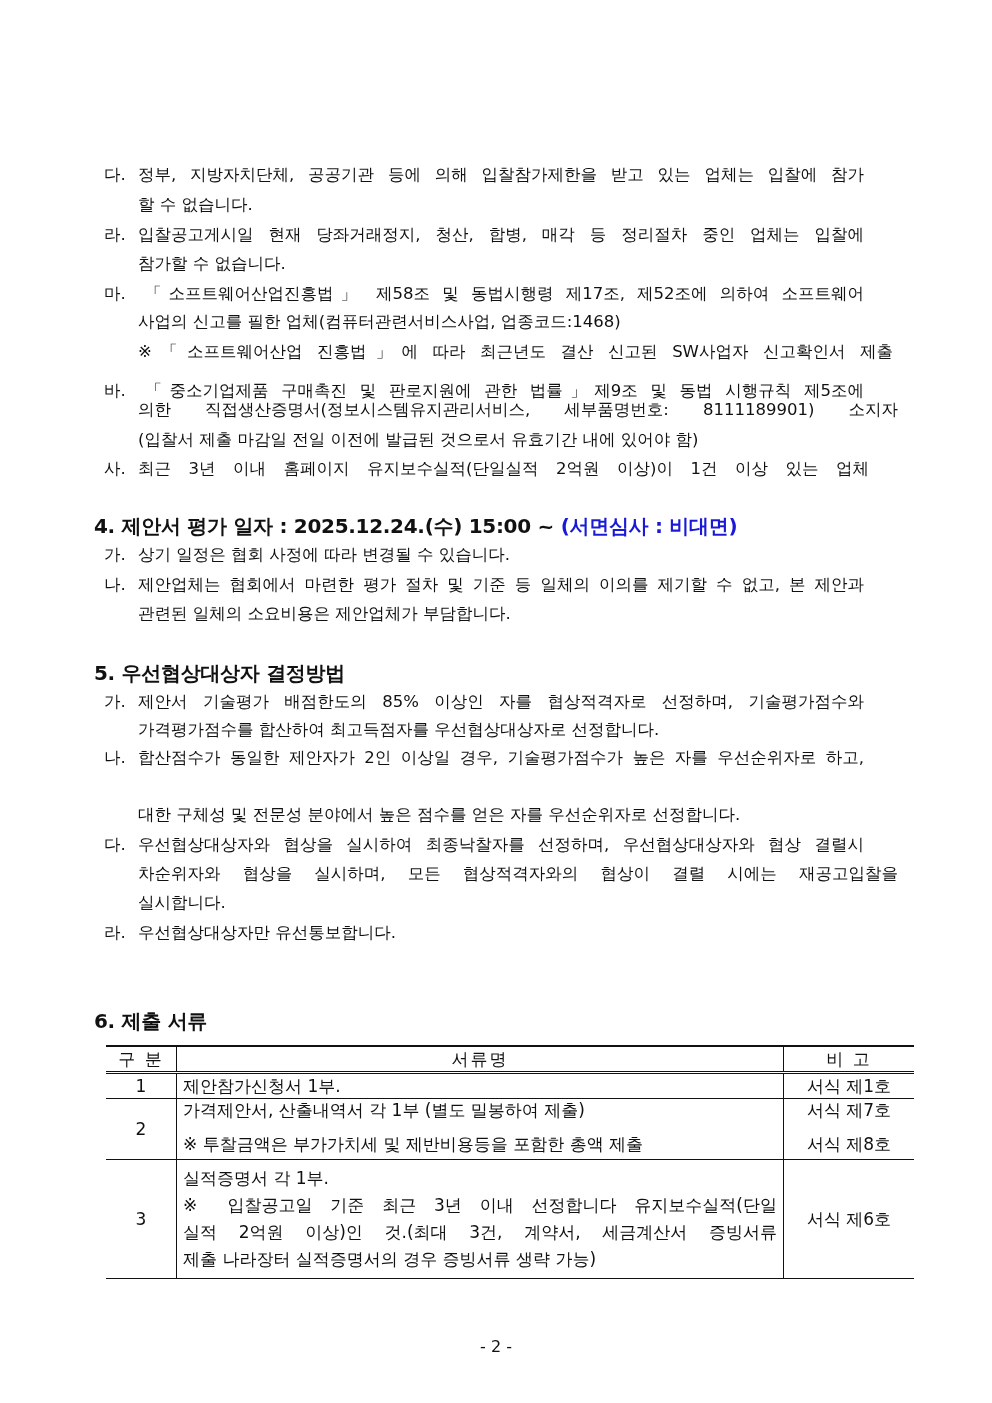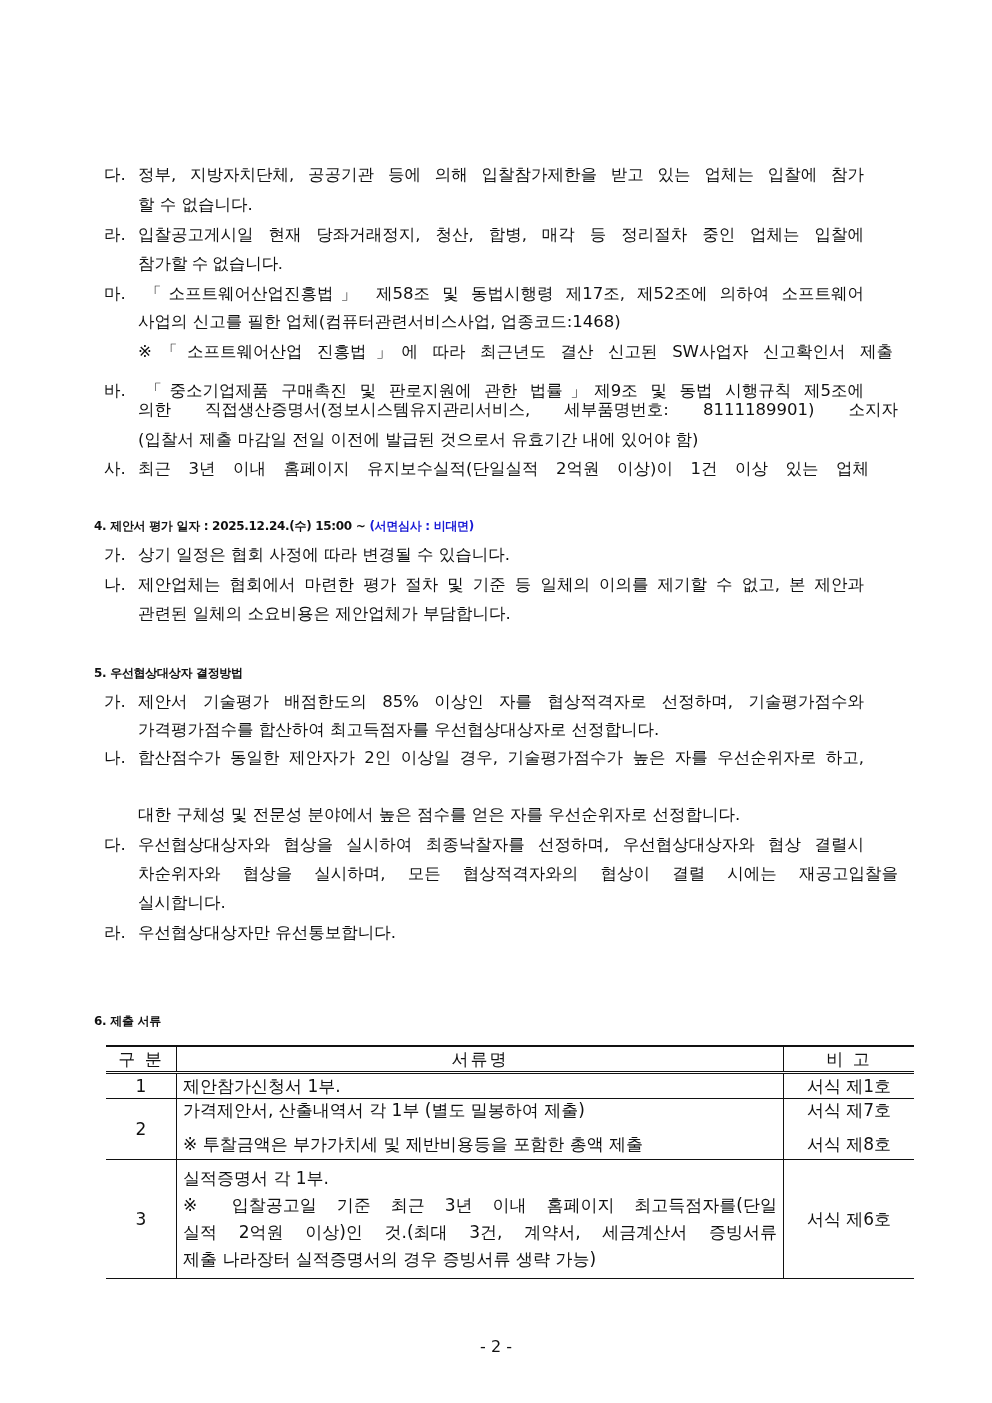--- a/index.html
+++ b/index.html
@@ -11,21 +11,21 @@
   .page { position: absolute; left: 0; top: 0; width: 899px; height: 1403px; }
   .line {
     position: absolute; font-size: 16.5px; line-height: 20px; white-space: nowrap;
     letter-spacing: 0px;
   }
   .item { left: 104px; }
   .cont { left: 138px; }
   .just { width: 760px; text-align: justify; text-align-last: justify; }
   .marker { display: inline-block; width: 34px; }
   .heading {
-    position: absolute; left: 94px; font-weight: bold; font-size: 12px; line-height: 22px;
+    position: absolute; left: 94px; font-weight: bold; font-size: 20px; line-height: 22px;
     white-space: nowrap; letter-spacing: -0.3px;
   }
   .blue { color: #1a1ad6; }
   table.docs {
     position: absolute; left: 106px; top: 1045px; width: 808px;
     border-collapse: collapse; font-size: 17px; line-height: 22px;
   }
   table.docs th, table.docs td { padding: 0 6px; vertical-align: middle; }
   table.docs th { font-weight: normal; height: 24px; text-align: center; letter-spacing: 2px; }
   table.docs thead tr { border-top: 2px solid #111; border-bottom: 3px double #111; }
@@ -44,21 +44,21 @@
 </style>
 </head>
 <body>
 
 <div class="page">
 
   <div class="line item just" style="top:165px;"><span class="marker">다.</span><span>정부, 지방자치단체, 공공기관 등에 의해 입찰참가제한을 받고 있는 업체는 입찰에 참가</span></div>
   <div class="line cont" style="top:195px;text-align:center;">할 수 없습니다.</div>
 
   <div class="line item just" style="top:225px;"><span class="marker">라.</span><span>입찰공고게시일 현재 당좌거래정지, 청산, 합병, 매각 등 정리절차 중인 업체는 입찰에</span></div>
-  <div class="line cont" style="top:254px;font-family:Liberation Serif, serif;">참가할 수 없습니다.</div>
+  <div class="line cont" style="top:254px;">참가할 수 없습니다.</div>
 
   <div class="line item just" style="top:284px;"><span class="marker">마.</span><span>「소프트웨어산업진흥법」 제58조 및 동법시행령 제17조, 제52조에 의하여 소프트웨어</span></div>
   <div class="line cont" style="top:312px;">사업의 신고를 필한 업체(컴퓨터관련서비스사업, 업종코드:1468)</div>
   <div class="line cont" style="top:342px; width:755px; text-align:justify; text-align-last:justify;">※「소프트웨어산업 진흥법」에 따라 최근년도 결산 신고된 SW사업자 신고확인서 제출</div>
 
   <div class="line item just" style="top:381px;"><span class="marker">바.</span><span>「중소기업제품 구매촉진 및 판로지원에 관한 법률」제9조 및 동법 시행규칙 제5조에</span></div>
   <div class="line cont" style="top:400px; width:760px; text-align:justify; text-align-last:justify;">의한 직접생산증명서(정보시스템유지관리서비스, 세부품명번호: 8111189901) 소지자</div>
   <div class="line cont" style="top:430px;">(입찰서 제출 마감일 전일 이전에 발급된 것으로서 유효기간 내에 있어야 함)</div>
 
   <div class="line item" style="top:459px; width:765px; text-align:justify; text-align-last:justify;"><span class="marker">사.</span><span>최근 3년 이내 홈페이지 유지보수실적(단일실적 2억원 이상)이 1건 이상 있는 업체</span></div>
@@ -105,21 +105,21 @@
         </td>
         <td class="c3">
           <span class="r2line first">서식 제7호</span>
           <span class="r2line">서식 제8호</span>
         </td>
       </tr>
       <tr class="row3">
         <td class="c1">3</td>
         <td class="c2">
           <span class="r3line" style="text-align-last:left;">실적증명서 각 1부.</span>
-          <span class="r3line">※ 입찰공고일 기준 최근 3년 이내 홈페이지 최고득점자를(단일</span>
+          <span class="r3line">※ 입찰공고일 기준 최근 3년 이내 선정합니다 유지보수실적(단일</span>
           <span class="r3line">실적 2억원 이상)인 것.(최대 3건, 계약서, 세금계산서 증빙서류</span>
           <span class="r3line last">제출 나라장터 실적증명서의 경우 증빙서류 생략 가능)</span>
         </td>
         <td class="c3">서식 제6호</td>
       </tr>
     </tbody>
   </table>
 
   <div class="footer">- 2 -</div>
 </div>

